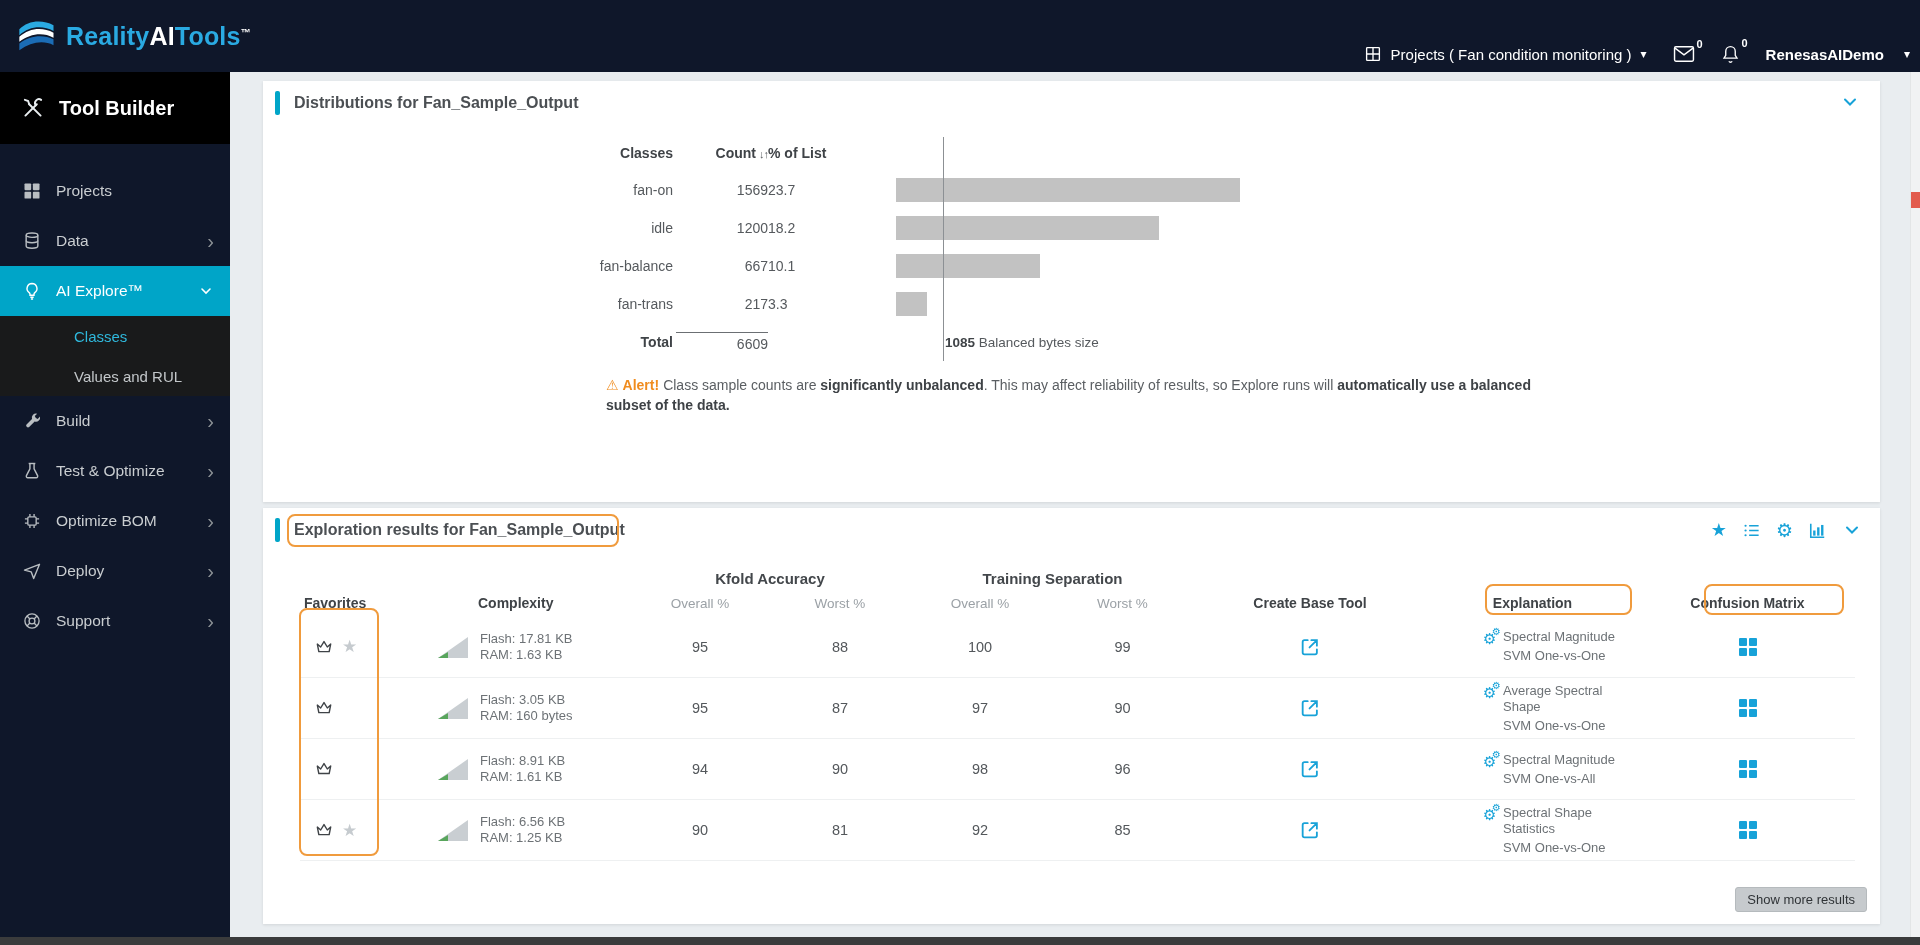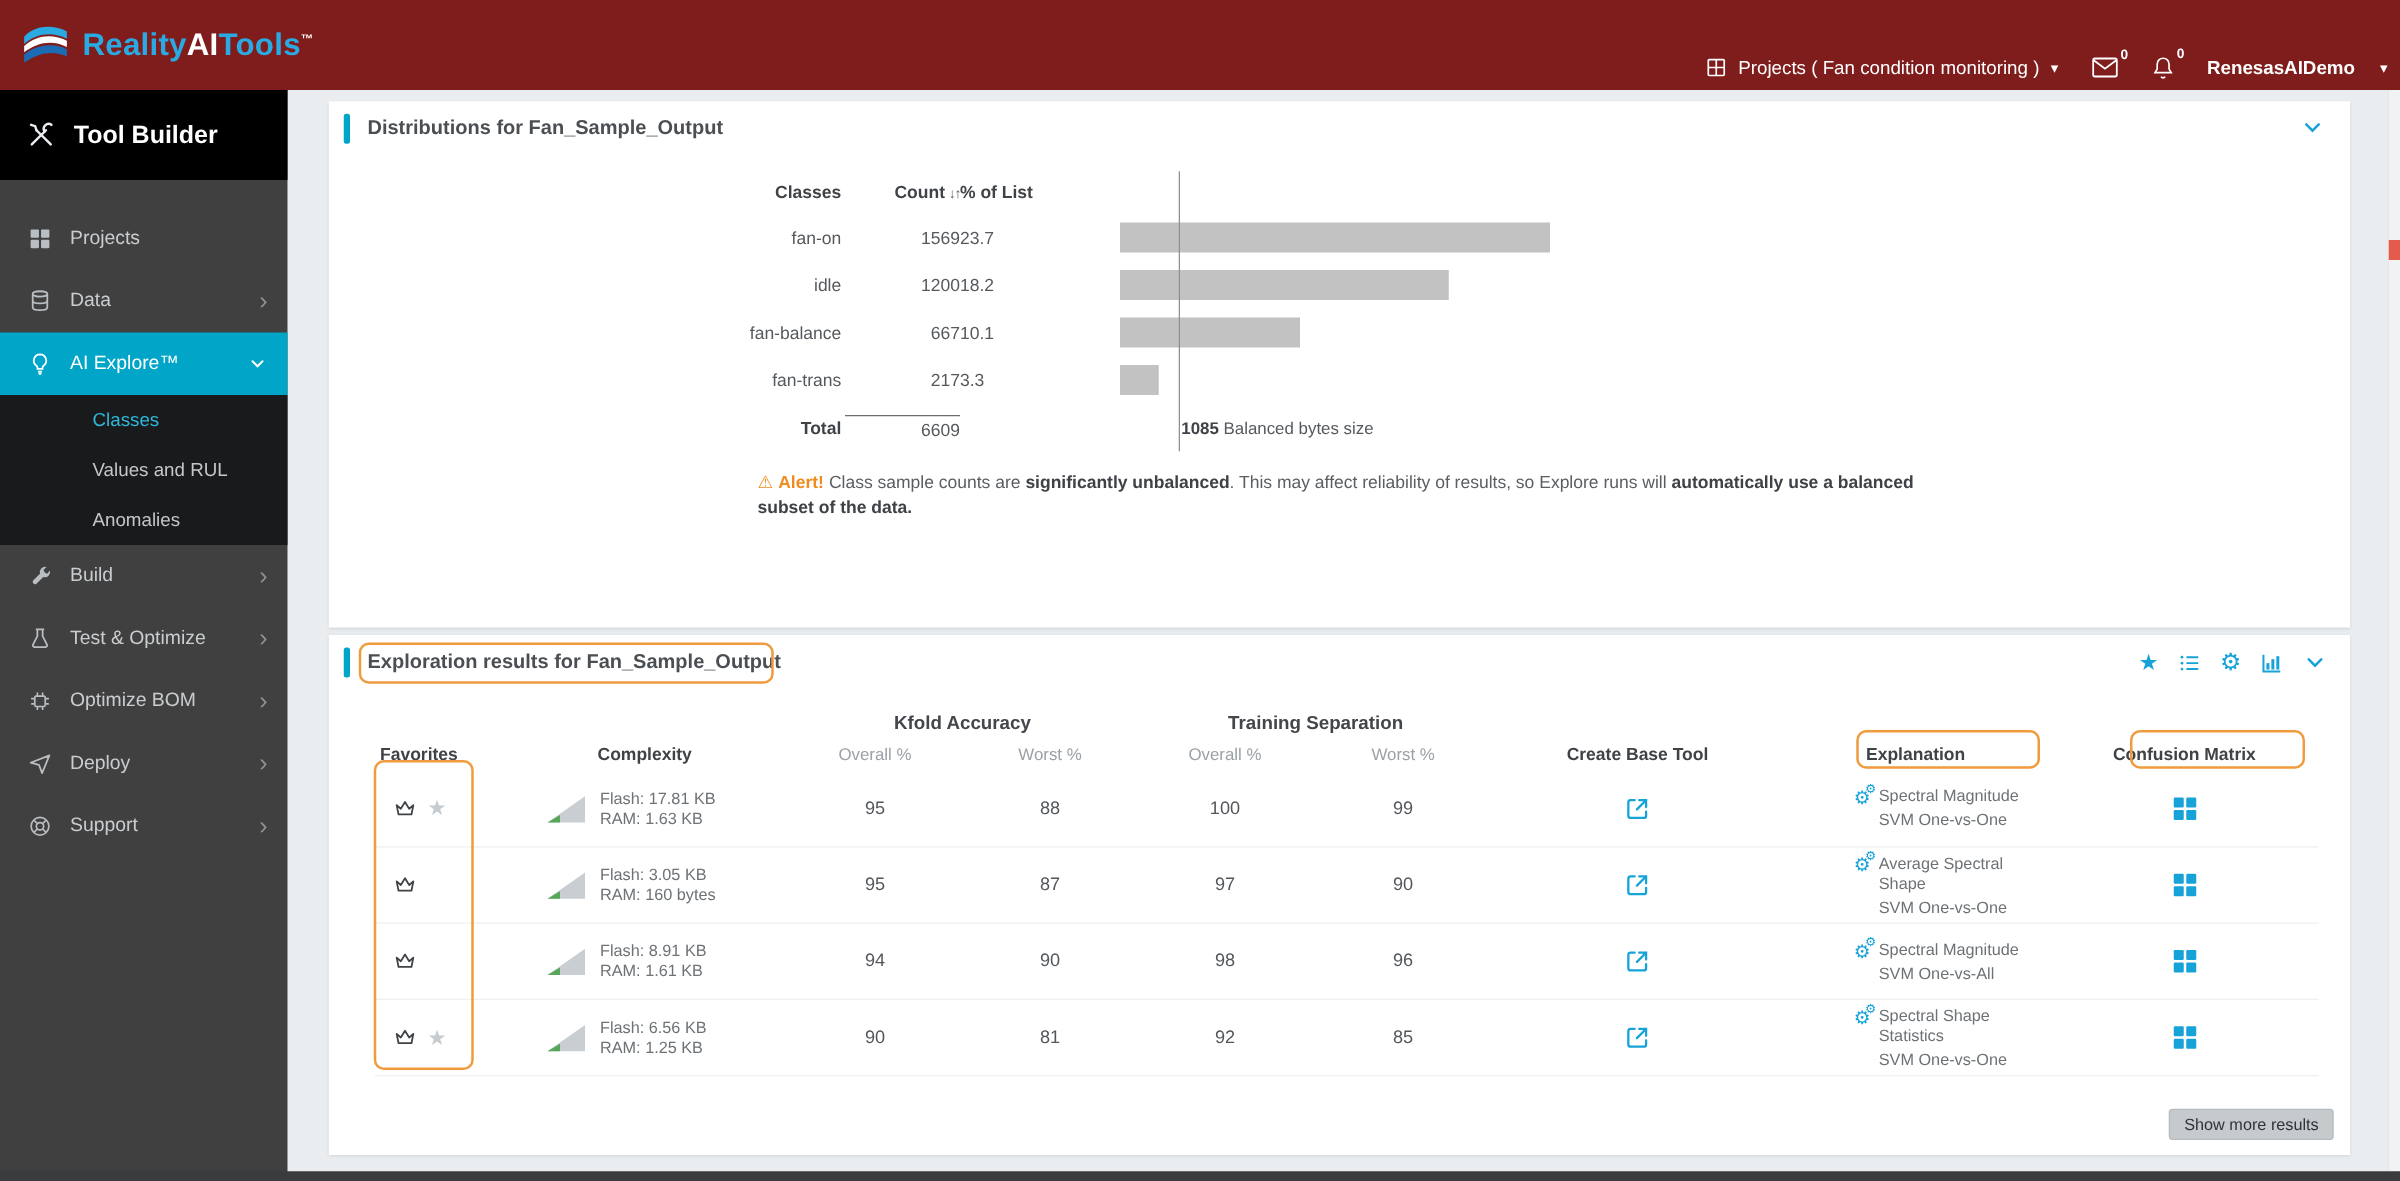--- a/index.html
+++ b/index.html
@@ -1,34 +1,34 @@
 <!DOCTYPE html>
 <html><head>
 <meta charset="utf-8">
 <style>
   * { box-sizing: border-box; margin: 0; padding: 0; }
   html,body { width:1920px; height:945px; overflow:hidden; }
   body { font-family:"Liberation Sans","DejaVu Sans",sans-serif; background:#e9edf0; position:relative; }
 
   
-  .topbar { position:absolute; top:0; left:0; width:1920px; height:72px; background:#7f1d1d; display:flex; align-items:center; z-index:20; }
+  .topbar { position:absolute; top:0; left:0; width:1920px; height:72px; background:#0f172a; display:flex; align-items:center; z-index:20; }
   .logo-group { display:flex; align-items:center; gap:10px; padding-left:16px; cursor:pointer; }
   .brand { font-size:25px; font-weight:bold; letter-spacing:0.2px; }
   .brand .b-cyan { color:#2aaae2; }
   .brand .b-white { color:#fff; }
   .brand sup { font-size:10px; color:#fff; vertical-align:super; }
   .topbar-right { margin-left:auto; display:flex; align-items:center; gap:26px; padding-right:10px; color:#fff;margin-top:36px; }
   .tb-menu { display:flex; align-items:center; gap:9px; font-size:15px; cursor:pointer; }
   .caret { font-size:12px; color:#fff; }
   .tb-icon-wrap { position:relative; cursor:pointer; }
   .tb-badge { position:absolute; top:-7px; right:-8px; font-size:11px; font-weight:bold; color:#fff; }
   .tb-user { display:flex; align-items:center; gap:20px; font-size:15px; font-weight:bold; cursor:pointer; }
 
   
-  .sidebar { position:absolute; top:72px; left:0; width:230px; bottom:0; background:#404040; z-index:15; }
+  .sidebar { position:absolute; top:72px; left:0; width:230px; bottom:0; background:#0f172a; z-index:15; }
   .sb-header { height:72px; background:#000; display:flex; align-items:center; gap:13px; padding-left:20px; color:#fff; font-size:20px; font-weight:bold; }
   .sb-menu { padding-top:22px; }
   .sb-item { height:50px; display:flex; align-items:center; padding:0 16px 0 22px; color:#c9cdd0; font-size:15.5px; cursor:pointer; }
   .sb-item .sb-ic { width:20px; height:20px; margin-right:14px; flex:0 0 20px; }
   .sb-item .chev { margin-left:auto; color:#8d9296; font-size:20px; line-height:1; }
   .sb-item.active { background:#00a5c8; color:#fff; }
   .sb-item.active .chevdown { margin-left:auto; }
   .sb-sub { background:#191a1b; }
   .sb-sub-item { height:40px; display:flex; align-items:center; padding-left:74px; font-size:15px; color:#c3c7ca; cursor:pointer; }
   .sb-sub-item.active { color:#2fb8dc; }
@@ -220,23 +220,20 @@
       </span>
     </div>
 
     <div class="sb-sub">
       <div class="sb-sub-item active">
           <span>Classes</span>
         </div>
       <div class="sb-sub-item">
           <span>Values and RUL</span>
         </div>
-      <div class="sb-sub-item">
-          <span>Anomalies</span>
-        </div>
     </div>
 
     <div class="sb-item">
       <span class="sb-ic">
         <svg width="20" height="20" viewBox="0 0 24 24" fill="#b9bec2">
           <path d="M21.5 6.5 a5 5 0 0 1-6.3 6.2 L8.6 19.3 a2.3 2.3 0 0 1-3.2-3.2 l6.6-6.6 A5 5 0 0 1 18.2 3.2 l-2.9 2.9 1.3 2.3 2.3 1.3 2.6-3.2z"></path>
         </svg>
       </span>
       <span>Build</span>
       <span class="chev">›</span>

